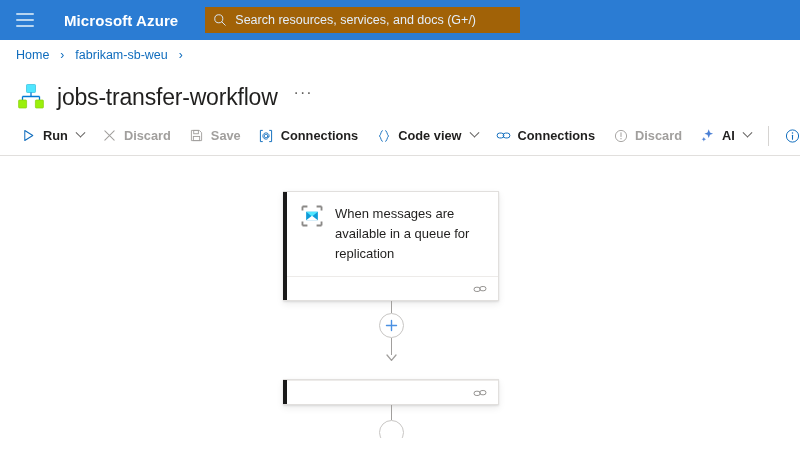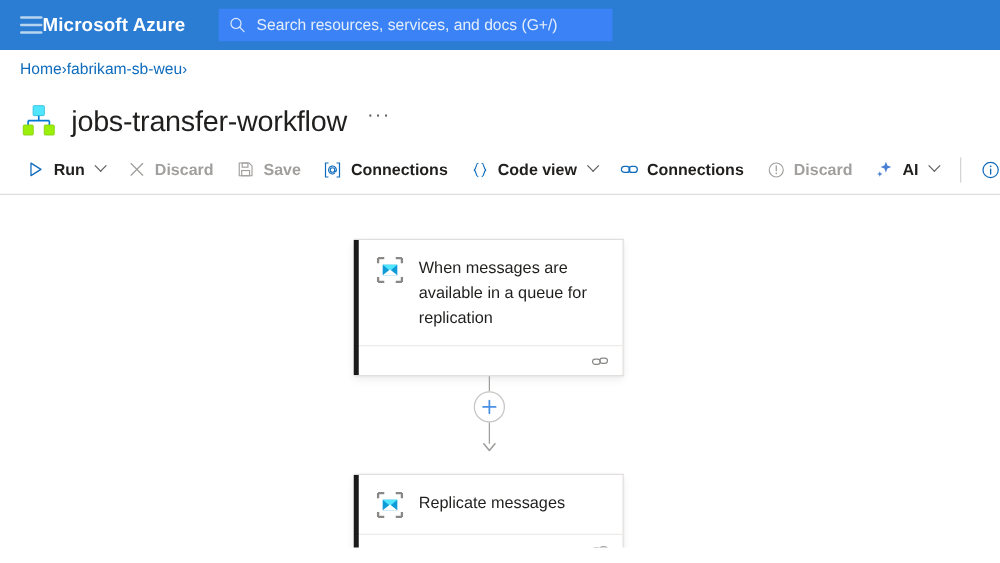--- a/index.html
+++ b/index.html
@@ -35,28 +35,29 @@
     display: block;
     height: 2px;
     width: 100%;
     background: #b8d5f0;
     border-radius: 1px;
   }
   .brand {
     color: #ffffff;
     font-size: 15px;
     font-weight: bold;
+    margin-left: 30px;
     white-space: nowrap;
     letter-spacing: .1px;
   }
   .global-search {
     margin-left: 27px;
     width: 315px;
     height: 26px;
-    background: #3b82f6;
+    background: #a16207;
     display: flex;
     align-items: center;
     padding: 0 8px;
     cursor: text;
   }
   .global-search .srch-ico {
     flex: 0 0 auto;
     width: 14px;
     height: 14px;
     display: block;
@@ -67,21 +68,21 @@
     margin-left: 8px;
     white-space: nowrap;
   }
 
   
   .breadcrumb {
     padding: 0 0 0 16px;
     font-size: 12.5px;
     display: flex;
     align-items: center;
-    gap: 0;
+    gap: 11px;
     height: 30px;
   }
   .breadcrumb a {
     color: #0f6cbd;
     text-decoration: none;
     cursor: pointer;
     white-space: nowrap;
   }
   .breadcrumb .sep {
     color: #0f6cbd;
@@ -415,29 +416,20 @@
       </div>
       <div class="arrow-wrap">
         <div class="conn-line" style="height:17px;"></div>
         <svg class="arrow-head" width="11" height="8" viewBox="0 0 11 8">
           <path d="M1 1 L5.5 6.4 L10 1" fill="none" stroke="#a19f9d" stroke-width="1.3" stroke-linecap="round" stroke-linejoin="round"></path>
         </svg>
       </div>
     </div>
 
     <div class="node">
-      <div class="node-body">
-        <svg class="node-icon" viewBox="0 0 24 24">
-          <path d="M1.6 1.6 H7 M1.6 1.6 V6 M22.4 1.6 H17 M22.4 1.6 V6 M1.6 22.4 H7 M1.6 22.4 V18 M22.4 22.4 H17 M22.4 22.4 V18" fill="none" stroke="#8a8886" stroke-width="2"></path>
-          <rect x="5.6" y="7.4" width="12.8" height="9.2" fill="#0f9bd8"></rect>
-          <path d="M5.6 7.4 L12 12.6 L18.4 7.4 Z" fill="#50e6ff"></path>
-          <path d="M5.6 16.6 L12 11.6 L18.4 16.6 Z" fill="#ffffff"></path>
-        </svg>
-        <div class="node-title">Replicate messages</div>
-      </div>
       <div class="node-footer">
         <svg width="14" height="14" viewBox="0 0 16 16">
           <rect x="1.2" y="6" width="7" height="4.8" rx="2.4" fill="none" stroke="#8a8886" stroke-width="1.05"></rect>
           <rect x="7.8" y="5.2" width="7" height="4.8" rx="2.4" fill="none" stroke="#8a8886" stroke-width="1.05"></rect>
         </svg>
       </div>
     </div>
 
     <div class="connector">
       <div class="conn-line" style="height:15px;"></div>

